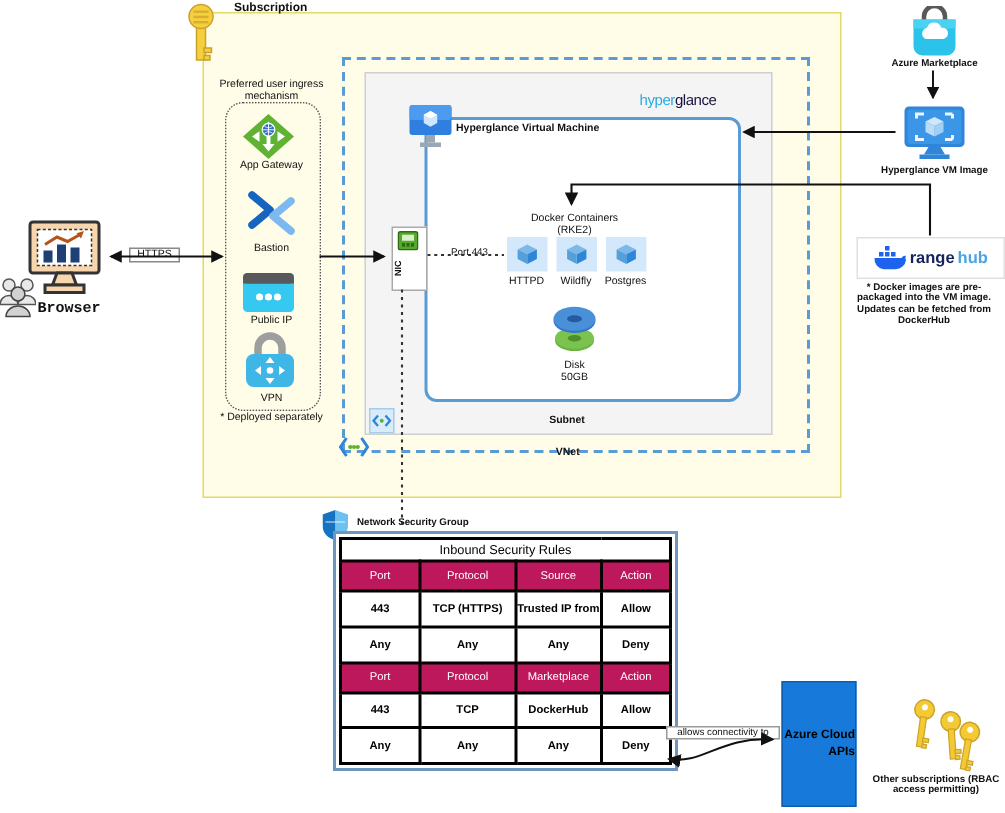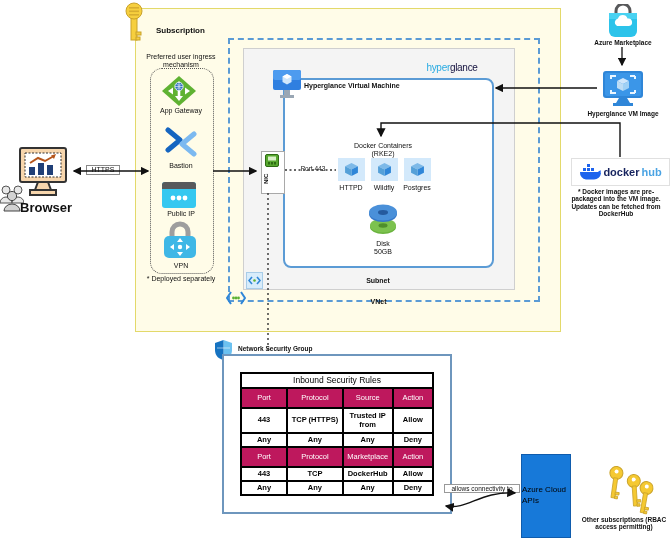--- a/index.html
+++ b/index.html
@@ -3,21 +3,21 @@
 <meta charset="utf-8">
 <style>
   html,body{margin:0;padding:0;background:#fff;}
   body{font-family:"Liberation Sans",sans-serif;}
   #canvas{position:relative;width:670px;height:542px;background:#fff;overflow:hidden;}
   .abs{position:absolute;}
   .lbl{position:absolute;color:#111;line-height:1.15;}
   .c{text-align:center;}
   
   #sub-box{left:135px;top:8px;width:424px;height:322px;background:#fffce8;border:1px solid #e3d96a;}
-  #sub-label{left:156px;top:26px;font-size:8px;font-weight:bold;}
+  #sub-label{left:156px;top:0;font-size:8px;font-weight:bold;}
   
   #ingress-box{left:150px;top:68px;width:62px;height:204px;border:1px dotted #555;border-radius:12px;}
   #ingress-title{left:134px;top:53px;width:94px;font-size:7px;text-align:center;}
   .ing-lbl{width:70px;text-align:center;font-size:7px;}
   #ingress-foot{left:134px;top:275px;width:94px;font-size:7px;text-align:center;}
   
   #vnet-box{left:228px;top:38px;width:308px;height:260px;border:2px dashed #5b9bd5;}
   #subnet-box{left:243px;top:48px;width:270px;height:240px;background:#f4f4f4;border:1px solid #cfcfcf;}
   #vm-box{left:283px;top:78px;width:207px;height:186px;background:#fff;border:2px solid #5b9bd5;border-radius:8px;}
   #vm-title{left:304px;top:82px;font-size:7px;font-weight:bold;}
@@ -37,33 +37,33 @@
   #disk-lbl{left:362px;top:240px;width:42px;font-size:7px;text-align:center;}
   
   #mkt-lbl{left:592px;top:39px;width:62px;font-size:6.5px;font-weight:bold;text-align:center;}
   #vmi-lbl{left:586px;top:110px;width:74px;font-size:6.5px;font-weight:bold;text-align:center;}
   #dh-box{left:571px;top:158px;width:97px;height:26px;background:#fff;border:1px solid #e0e0e0;display:flex;align-items:center;justify-content:center;}
   #dh-box .w1{font-size:11px;font-weight:bold;color:#16235e;margin-left:2px;}
   #dh-box .w2{font-size:11px;font-weight:bold;color:#4aa3e3;margin-left:2px;}
   #dh-note{left:564px;top:188px;width:104px;font-size:6.5px;font-weight:bold;text-align:center;}
   
   #nsg-lbl{left:238px;top:345px;font-size:6.5px;font-weight:bold;}
-  #nsg-wrap{left:222px;top:354px;width:230px;height:160px;background:#fff;border:2px solid #6e96bd;padding:16px;box-sizing:border-box;}
+  #nsg-wrap{left:222px;top:354px;width:230px;height:160px;background:#fff;border:2px solid #6e96bd;padding:2px;box-sizing:border-box;}
   table.nsg{width:100%;border-collapse:collapse;table-layout:fixed;height:100%;}
   table.nsg td,table.nsg th{border:2px solid #000;text-align:center;padding:0;font-size:7.5px;font-weight:bold;color:#000;line-height:1.1;}
   table.nsg th{background:#be185d;color:#fff;font-weight:normal;font-size:7.5px;height:18px;}
   table.nsg td.ttl{background:#fff;font-weight:normal;font-size:8.5px;height:13px;}
   
   #api-box{left:521px;top:454px;width:50px;height:84px;background:#1779d9;border:1px solid #0f5cad;box-sizing:border-box;display:flex;align-items:center;justify-content:center;}
-  #api-box span{font-size:8px;font-weight:normal;color:#000;text-align:left;line-height:1.35;}
+  #api-box span{font-size:8px;font-weight:bold;color:#000;text-align:right;line-height:1.35;}
   #conn-lbl{left:444px;top:484px;width:74px;font-size:6.5px;text-align:center;background:#fff;border:1px solid #999;}
   #keys-lbl{left:578px;top:516px;width:92px;font-size:6.5px;font-weight:bold;text-align:center;}
   
   #https-lbl{left:86px;top:165px;width:32px;font-size:7px;text-align:center;background:#fff;border:1px solid #888;}
-  #browser-lbl{left:20px;top:201px;width:52px;font-size:13px;font-weight:bold;text-align:center;}
+  #browser-lbl{left:20px;top:201px;width:52px;font-size:10px;font-weight:bold;text-align:center;font-family:Liberation Mono, monospace;}
   #overlay{position:absolute;left:0;top:0;pointer-events:none;}
 </style>
 </head>
 <body>
 
 <div id="canvas">
 
   <div class="abs" id="sub-box"></div>
   <svg class="abs" style="left:123px;top:2px" width="22" height="40" viewBox="0 0 22 40">
     <rect x="8" y="12" width="6" height="26" fill="#f6cf3e" stroke="#c9a22b" stroke-width="1"></rect>
@@ -245,21 +245,21 @@
   <div class="lbl" id="vmi-lbl">Hyperglance VM Image</div>
 
   <div class="abs" id="dh-box">
     <svg width="22" height="18" viewBox="0 0 22 18">
       <rect x="4" y="5" width="3" height="3" fill="#1d63ed"></rect>
         <rect x="8" y="5" width="3" height="3" fill="#1d63ed"></rect>
         <rect x="8" y="1" width="3" height="3" fill="#1d63ed"></rect>
         <rect x="12" y="5" width="3" height="3" fill="#1d63ed"></rect>
       <path d="M1,9 h18 a3,3 0 0 1 3,-1.5 c-0.5,1 -0.5,2 0,2.8 a7,7 0 0 1 -7,6.2 h-8 a7,7 0 0 1 -6,-7.5 z" fill="#1d63ed"></path>
     </svg>
-    <span class="w1">docker</span>
+    <span class="w1">range</span>
     <span class="w2">hub</span>
   </div>
   <div class="lbl" id="dh-note">* Docker images are pre-packaged into the VM image. Updates can be fetched from DockerHub</div>
 
   <svg class="abs" style="left:215px;top:340px" width="17" height="20" viewBox="0 0 17 20">
     <path d="M8.5,0 L17,3 V10 C17,16 13,19 8.5,20 L8.5,0 Z" fill="#6cc1f0"></path>
     <path d="M8.5,0 L0,3 V10 C0,16 4,19 8.5,20 L8.5,0 Z" fill="#1673c1"></path>
     <path d="M2,8 h13" stroke="#fff" stroke-width="0.8" opacity="0.7"></path>
   </svg>
   <div class="lbl" id="nsg-lbl">Network Security Group</div>

